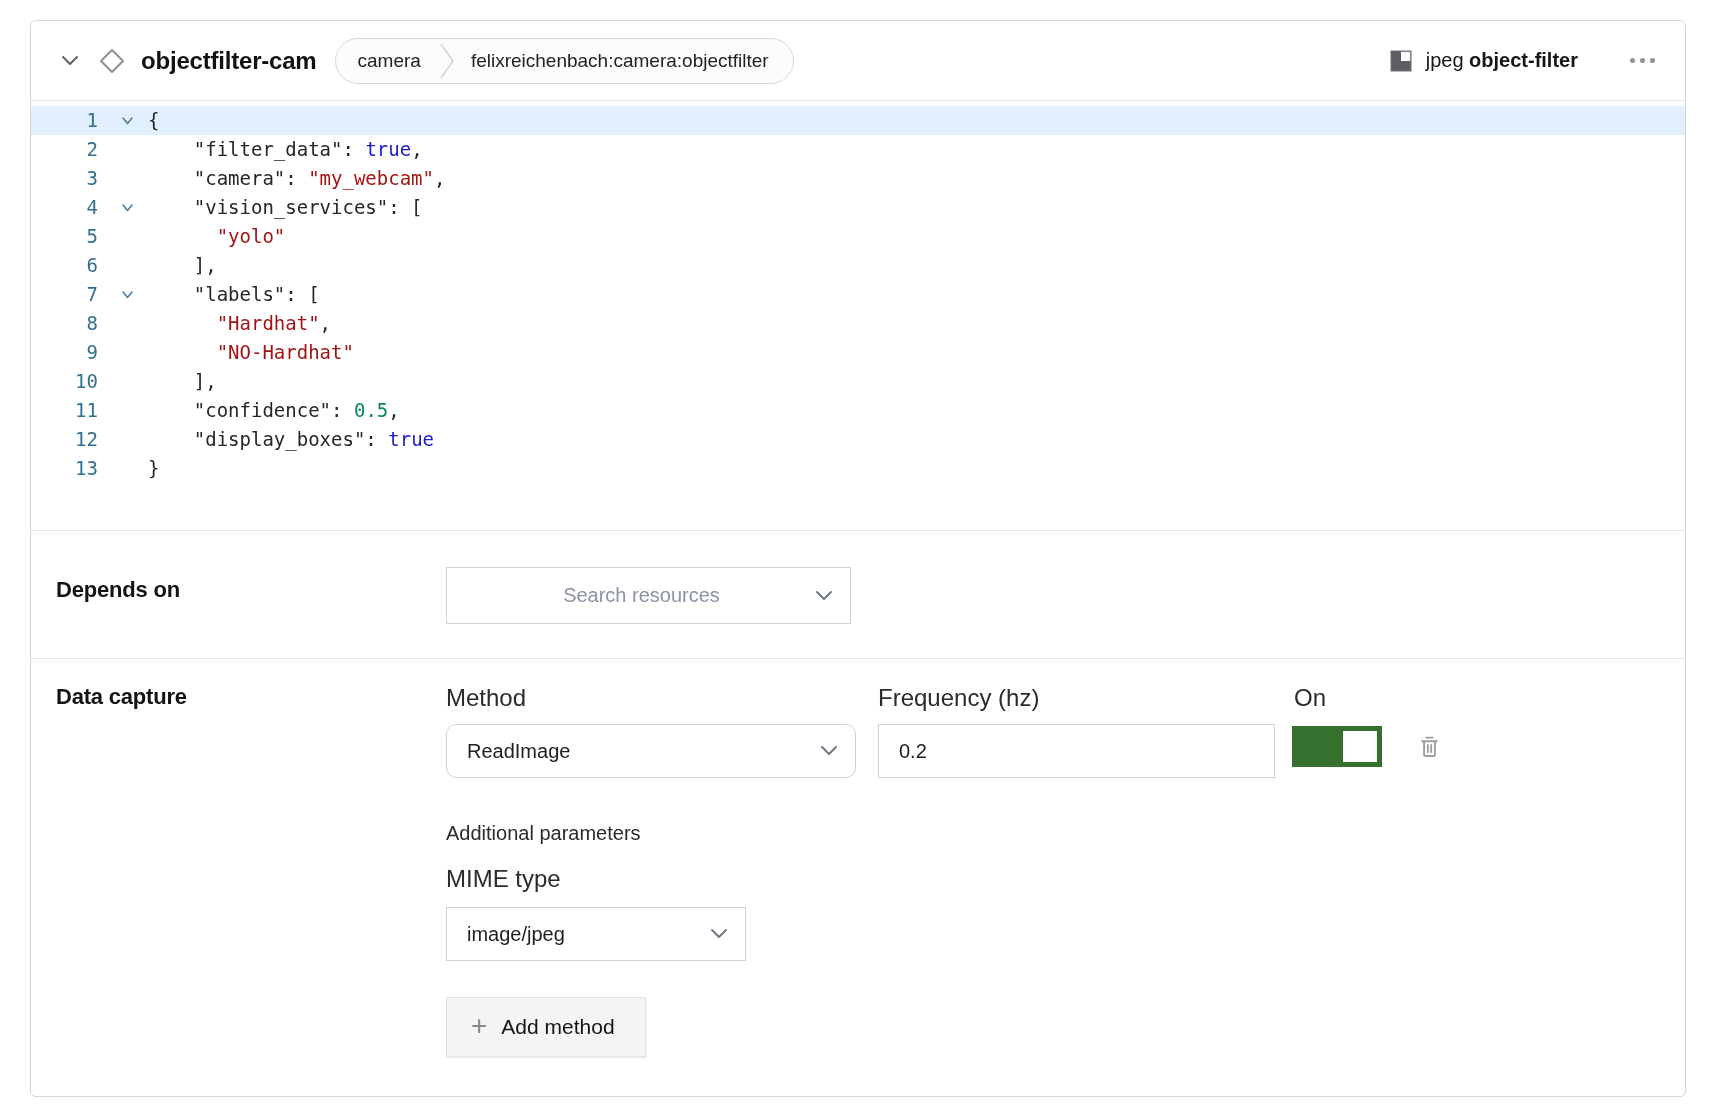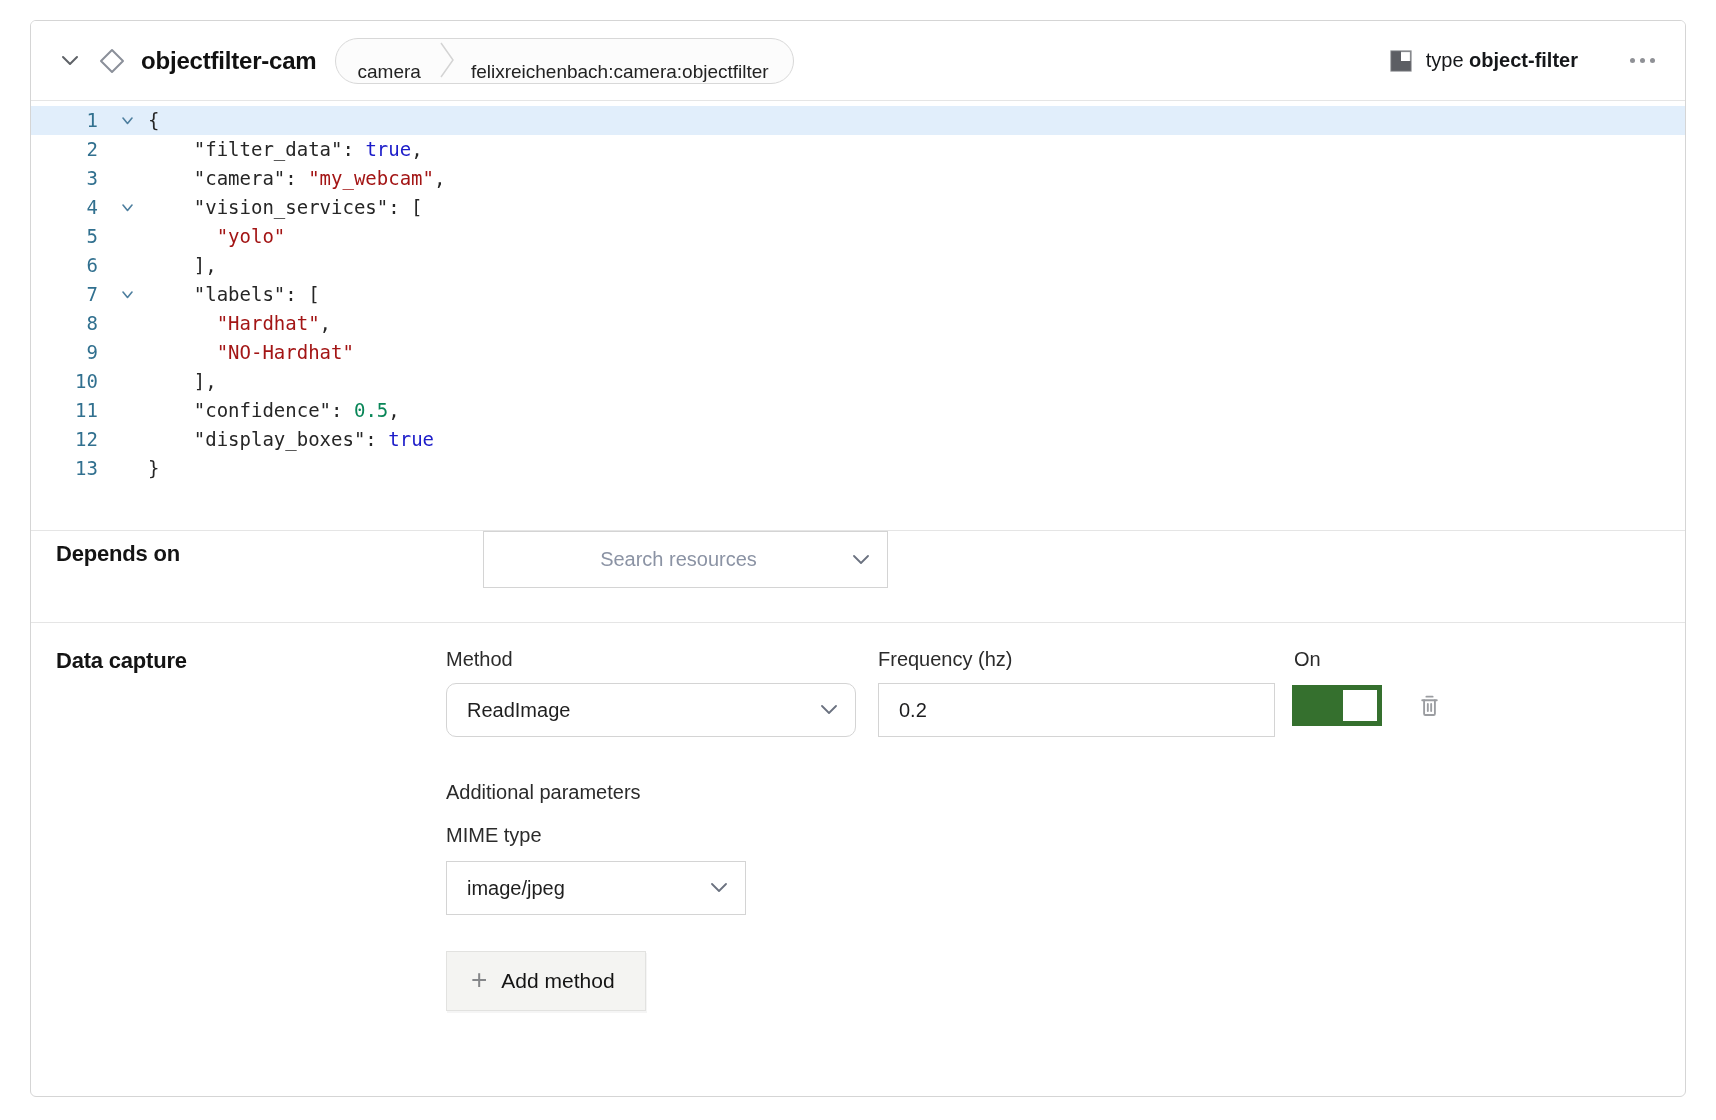--- a/index.html
+++ b/index.html
@@ -15,21 +15,21 @@
 
   
   .card-header {
     height:80px; display:flex; align-items:center; padding:0 26px 0 28px;
     border-bottom:1px solid #e5e5e5; background:#fff;
   }
   .collapse-btn { display:flex; align-items:center; justify-content:center; width:22px; height:22px; cursor:pointer; margin-right:16px; }
   .diamond { display:flex; margin-right:14px; }
   .title { font-size:24px; font-weight:700; color:#111; letter-spacing:-0.2px; margin-right:18px; white-space:nowrap; }
   .pill {
-    display:flex; align-items:flex-end; height:46px; border:1px solid #d8d8d8;
+    display:flex; align-items:center; height:46px; border:1px solid #d8d8d8;
     border-radius:23px; background:#fcfcfc; overflow:hidden; font-size:19px; color:#222;
   }
   .pill-seg { display:flex; align-items:center; padding:0 18px 0 22px; white-space:nowrap; }
   .pill-seg.model { padding:0 24px 0 16px; }
   .pill-div { display:flex; align-items:center; }
   .spacer { flex:1; }
   .module-icon { display:flex; margin-right:12px; }
   .from-text { font-size:20px; color:#15171a; white-space:nowrap; }
   .from-text b { font-weight:700;text-align:center; }
   .menu-btn { display:flex; align-items:center; gap:5px; margin-left:48px; padding:8px 4px; cursor:pointer; }
@@ -49,35 +49,35 @@
   .tok-key  { color:#262626; }
   .tok-punc { color:#262626; }
   .tok-str  { color:var(--syntax-string,#a31515); }
   .tok-bool { color:var(--syntax-boolean,#1c1cc9); }
   .tok-num  { color:var(--syntax-number,#098658); }
 
   
   .section { border-top:1px solid #e5e5e5; display:flex; padding-left:25px; }
   .section-label { width:390px; flex:0 0 390px; font-size:22px; font-weight:700; color:#141414; letter-spacing:-0.2px; }
 
-  .section.depends { padding-bottom:34px;gap:37px; }
+  .section.depends { padding-top:36px; padding-bottom:34px; }
   .section.depends .section-label { padding-top:10px; }
 
   .select {
     height:54px; border:1px solid #d4d4d4; background:#fff; display:flex;
     align-items:center; padding:0 18px 0 20px; font-size:20px; color:#1f1f1f; cursor:pointer;
   }
   .select .value { flex:1; }
   .select .placeholder { flex:1; color:#8b93a4;text-align:center; }
   .search-select { width:405px; height:57px; }
 
   .section.capture { padding-top:25px; padding-bottom:15px; }
   .capture-form { flex:1; }
   .form-row { display:flex; align-items:flex-start; }
-  .field label { display:block; font-size:20px; color:#2b2b2b; margin-bottom:12px; }
+  .field label { display:block; font-size:24px; color:#2b2b2b; margin-bottom:12px; }
   .field.method { width:410px; }
   .field.method .select { width:410px;border-radius:10px; }
   .field.freq { width:397px; margin-left:22px; }
   .input {
     width:397px; height:54px; border:1px solid #d4d4d4; background:#fff;
     font-size:20px; color:#1d1d1f; padding:0 20px; font-family:"Liberation Sans",sans-serif; outline:none;
   }
   .field.onoff { margin-left:17px; }
   .field.onoff label { margin-bottom:14px; padding-left:2px; }
   .toggle-row { display:flex; align-items:center; gap:35px; }
@@ -125,21 +125,21 @@
       <span class="pill-seg model">felixreichenbach:camera:objectfilter</span>
     </div>
     <div class="spacer"></div>
     <span class="module-icon">
       <svg width="26" height="26" viewBox="0 0 24 24">
         <rect x="3" y="3" width="18" height="18" fill="#ffffff" stroke="#87898d" stroke-width="1.6"></rect>
         <path d="M3 3 h9 v9 h9 v9 H3 Z" fill="#5c5e63"></path>
       </svg>
     </span>
     <div class="from-text">
-      <span>type</span>
+      <span>jpeg</span>
       <b>object-filter</b>
     </div>
     <div class="menu-btn">
       <span class="dot"></span>
       <span class="dot"></span>
       <span class="dot"></span>
     </div>
   </div>
 
   <div class="editor">

